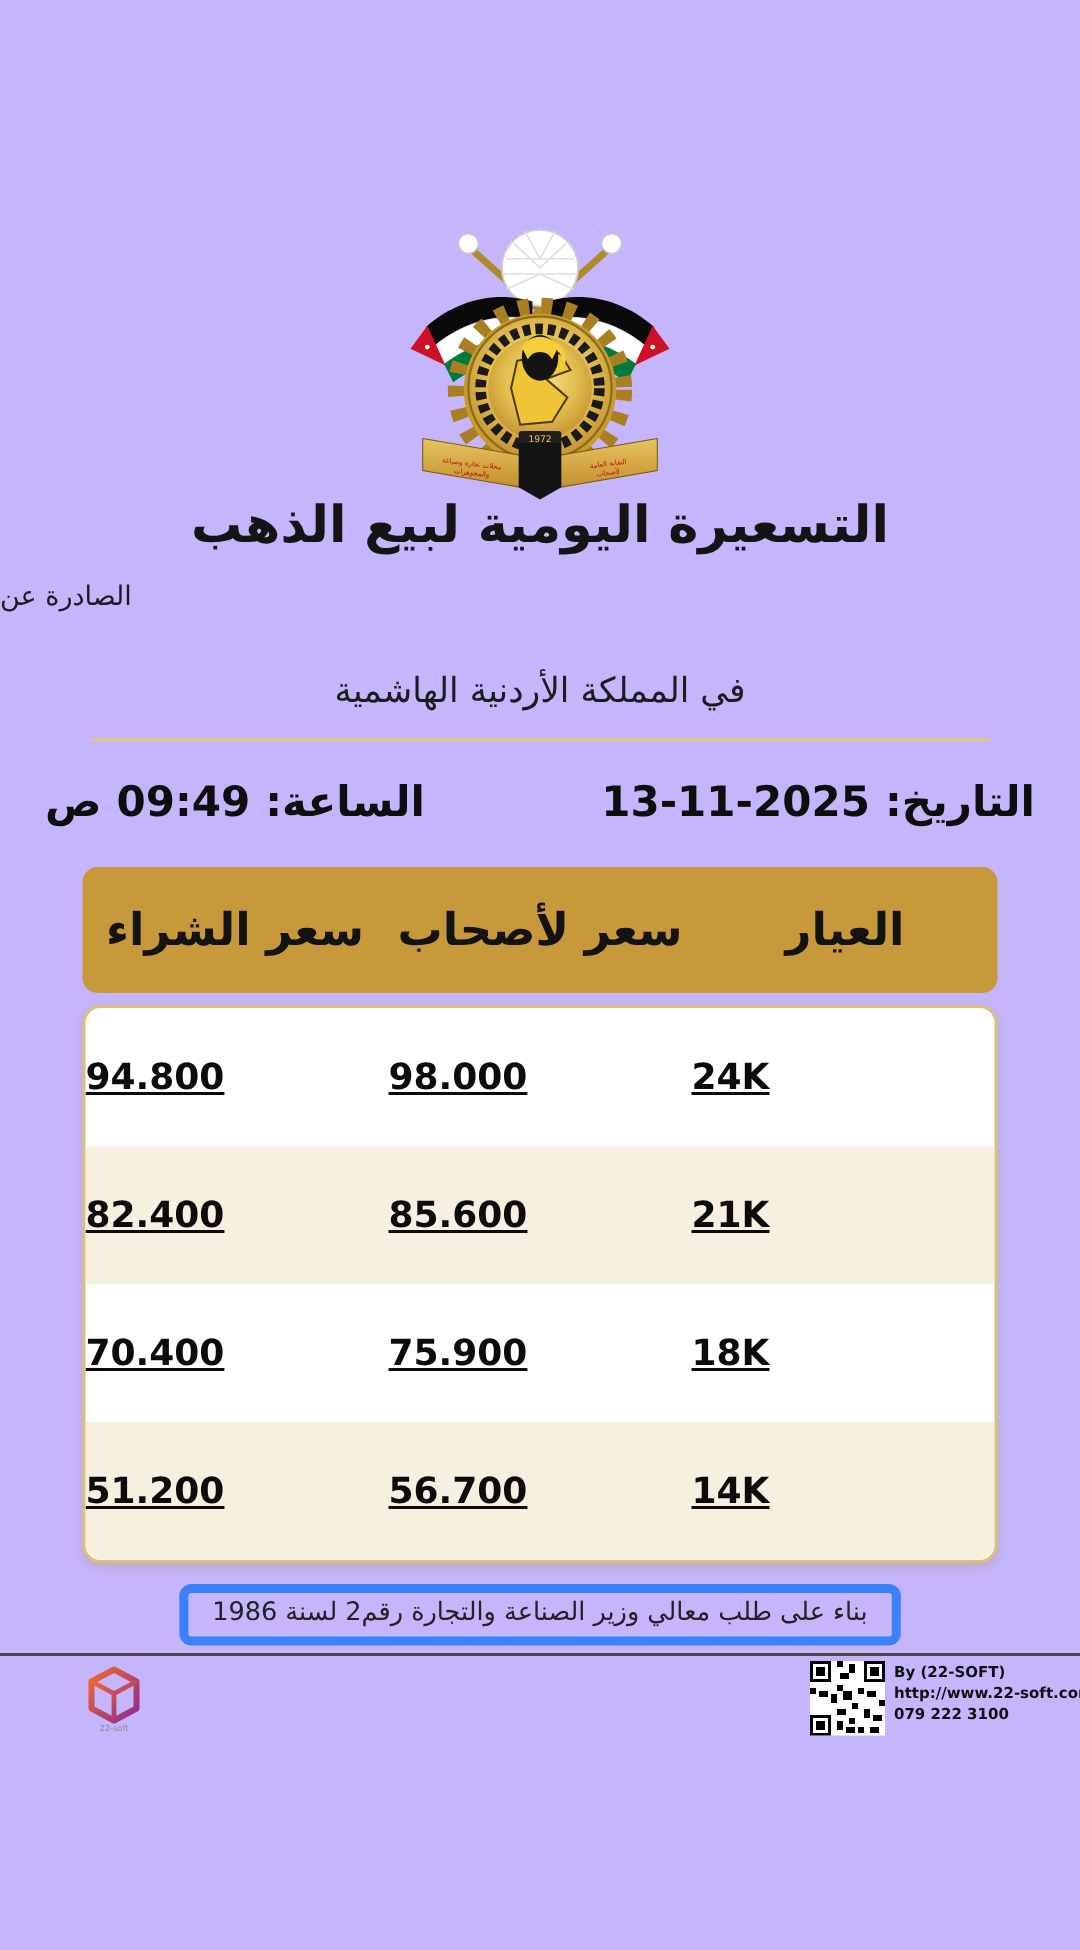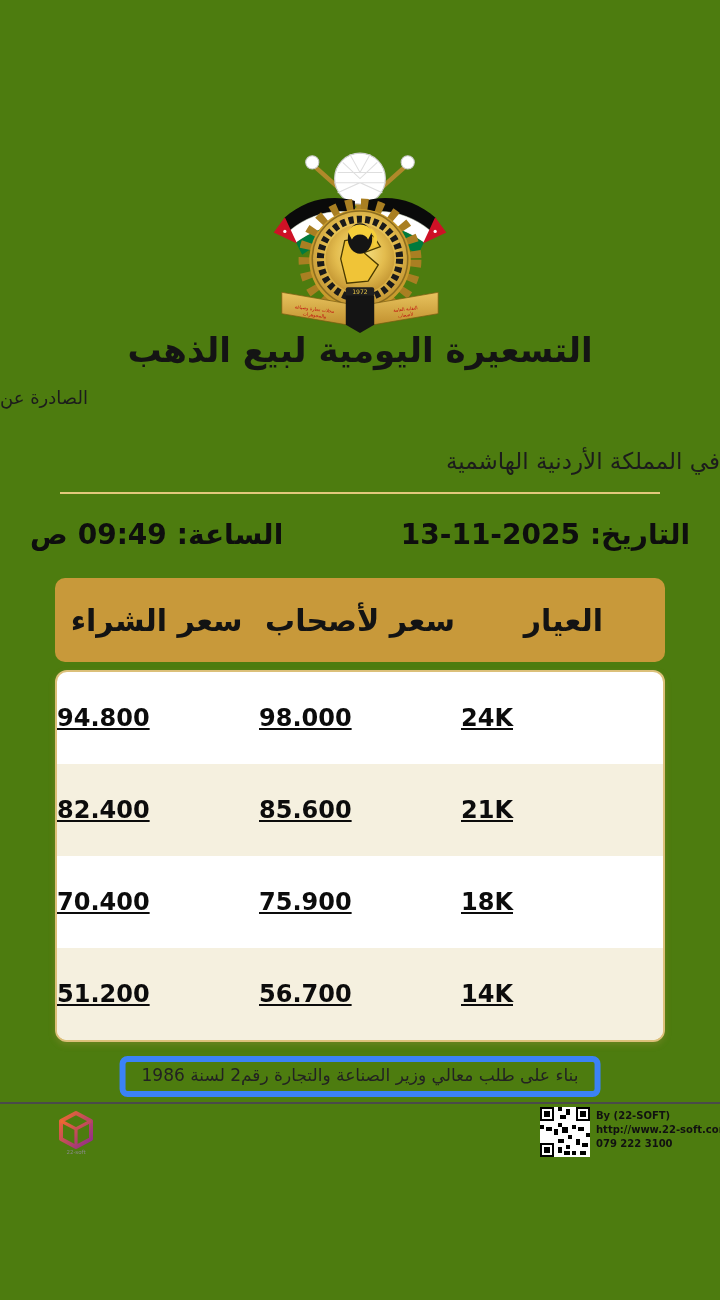--- a/index.html
+++ b/index.html
@@ -1,29 +1,29 @@
 <!DOCTYPE html>
 <html lang="ar"><head>
 <meta charset="utf-8">
 <style>
   html,body{margin:0;padding:0;background:#fff;}
-  .page{position:relative;width:720px;height:1300px;background:#4d7c0f;overflow:hidden;
+  .page{position:relative;width:720px;height:1300px;background:#c4b5fd;overflow:hidden;
         font-family:"DejaVu Sans","Liberation Sans",sans-serif;color:#161616;}
 
   
   .logo-wrap{position:absolute;left:273px;top:138px;width:174px;height:198px;}
 
   
   .page-title{position:absolute;top:330px;left:0;right:0;text-align:center;direction:rtl;
               font-size:34px;font-weight:700;color:#141414;}
   .sub1{position:absolute;top:387px;left:0;right:0;text-align:left;direction:rtl;
         font-size:18px;font-weight:500;color:#1c1c1c;}
   .sub2{position:absolute;top:412px;left:0;right:0;text-align:center;direction:rtl;
         font-size:20px;font-weight:500;color:#1c1c1c;}
-  .sub3{position:absolute;top:448px;left:0;right:0;text-align:right;direction:rtl;
+  .sub3{position:absolute;top:448px;left:0;right:0;text-align:center;direction:rtl;
         font-size:23px;font-weight:500;color:#1c1c1c;}
   .gold-rule{position:absolute;top:492px;left:60px;width:600px;height:2px;background:#E3C87C;}
 
   
   .date-row{position:absolute;top:510px;left:30px;width:660px;height:48px;direction:rtl;
             display:flex;justify-content:space-between;align-items:center;
             font-size:28px;font-weight:700;color:#0e0e0e;}
   .date-row .pair{display:flex;gap:10px;align-items:baseline;}
 
   

